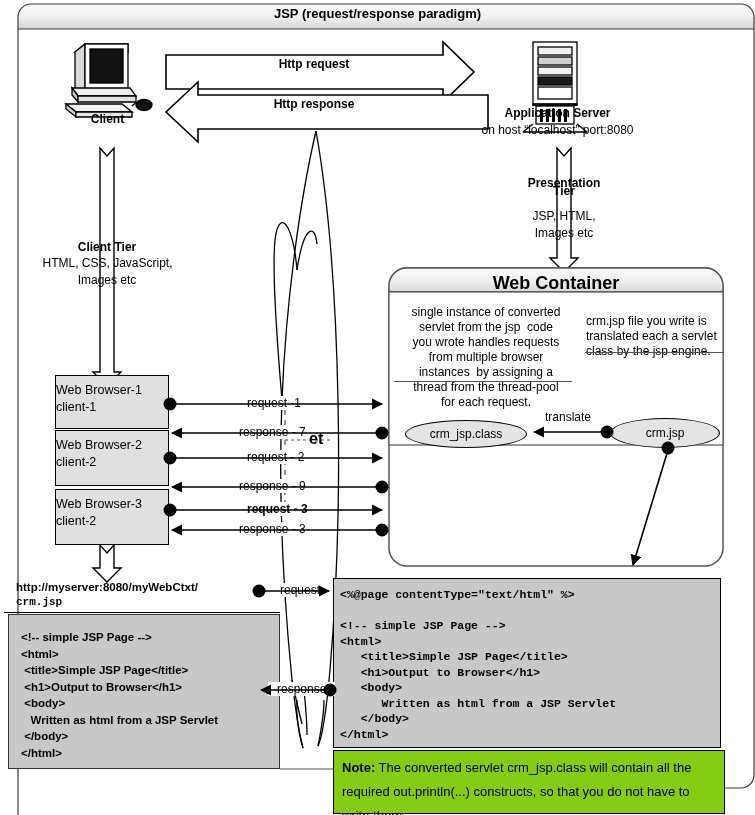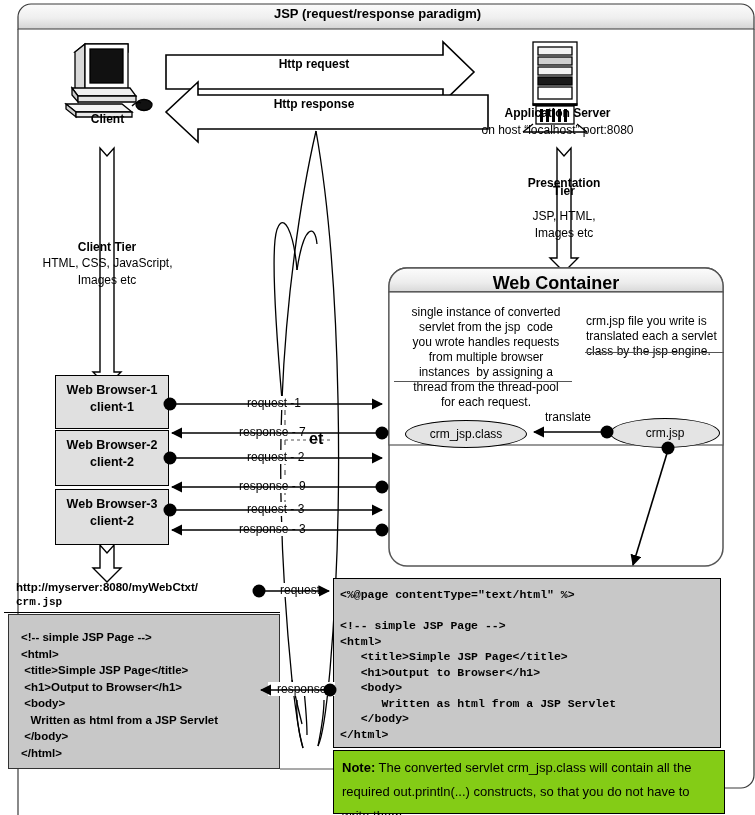--- a/index.html
+++ b/index.html
@@ -30,22 +30,22 @@
 
   .arrowlabel{
     position:absolute;font-size:12px;font-weight:bold;
     background:#fff;padding:0 9px;white-space:nowrap;z-index:8;
   }
   .arrowlabel.thin{font-weight:normal;}
 
   
   .browserbox{
     position:absolute;background:#e0e0e0;border:1.6px solid #000;
-    box-sizing:border-box;text-align:center;
-    font-size:12.5px;font-weight:bold;line-height:17px;
+    box-sizing:border-box;
+    font-size:12.5px;font-weight:normal;line-height:17px;
     padding-top:6px;z-index:7;
   }
   .wc-title{
     position:absolute;text-align:center;font-weight:bold;font-size:18px;
     z-index:6;
   }
   .wc-text{
     position:absolute;font-size:12px;line-height:15px;text-align:center;z-index:6;
   }
   .svcbar{
@@ -328,21 +328,21 @@
   </div>
   <div class="browserbox" style="left:55px;top:489px;width:114px;height:56px;">
     <div>Web Browser-3</div>
     <div>client-2</div>
   </div>
 
   <div class="arrowlabel thin" style="left:238px;top:396px;">request -1</div>
   <div class="arrowlabel thin" style="left:230px;top:425px;">response - 7</div>
   <div class="arrowlabel thin" style="left:238px;top:450px;">request - 2</div>
   <div class="arrowlabel thin" style="left:230px;top:479px;">response - 9</div>
-  <div class="arrowlabel thin" style="left:238px;top:502px;">request - 3</div>
+  <div class="arrowlabel thin" style="left:238px;top:502px;font-weight:bold;">request - 3</div>
   <div class="arrowlabel thin" style="left:230px;top:522px;">response - 3</div>
 
   <div class="abs" style="left:309px;top:430px;font-size:16px;font-weight:bold;z-index:9;">et</div>
 
   <div class="arrowlabel thin" style="left:271px;top:583px;">request</div>
   <div class="arrowlabel thin" style="left:268px;top:682px;">response</div>
 
   <div class="arrowlabel thin" style="left:536px;top:410px;">translate</div>
 
   <div class="url" style="left:4px;top:580px;width:280px;">http://myserver:8080/myWebCtxt/</div>

